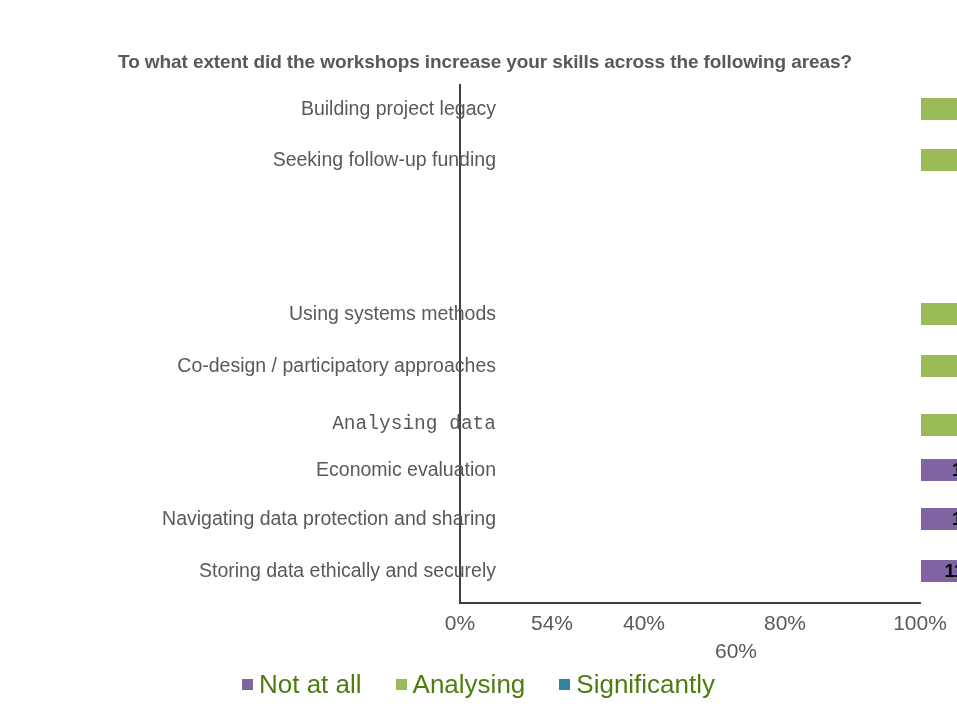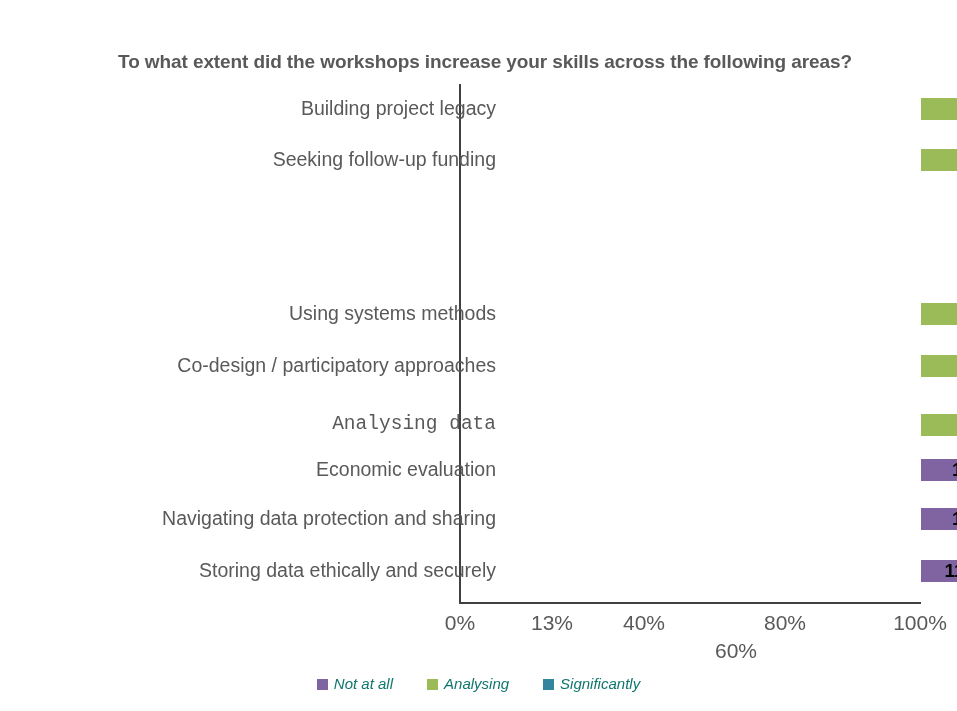--- a/index.html
+++ b/index.html
@@ -136,25 +136,24 @@
     flex-direction: row;
     align-items: center;
     gap: 6px;
   }
   .legend-swatch {
     width: 11px;
     height: 11px;
     flex: 0 0 auto;
   }
   .legend-text {
-    font-size: 15px;
-    color: #0f766e;
+    font-size: 26px;
+    color: #4d7c0f;
     line-height: 24px;
     white-space: nowrap;
-    font-style: italic;
   }
 </style>
 </head>
 <body>
 
 <div id="chart-title">To what extent did the workshops increase your skills across the following areas?</div>
 
 <div id="y-axis-line"></div>
 <div id="x-axis-line"></div>
 
@@ -210,21 +209,21 @@
       <div class="bar-track" style="top: 13px;">
         <div class="seg" style="width: 50.6px; background: rgb(128, 100, 162);">
           <span class="seg-val">11</span>
         </div>
       </div>
     </div>
   </div>
 
 <div id="x-ticks">
     <div class="x-tick" style="left: 460px;">0%</div>
-    <div class="x-tick" style="left: 552px;">13%</div>
+    <div class="x-tick" style="left: 552px;">54%</div>
     <div class="x-tick" style="left: 644px;">40%</div>
     <div class="x-tick" style="left: 736px; margin-top: 28px;">60%</div>
     <div class="x-tick" style="left: 785px;">80%</div>
     <div class="x-tick" style="left: 920px;">100%</div>
   </div>
 
 <div id="legend">
     <div class="legend-item">
       <span class="legend-swatch" style="background: rgb(128, 100, 162);"></span>
       <span class="legend-text">Not at all</span>

